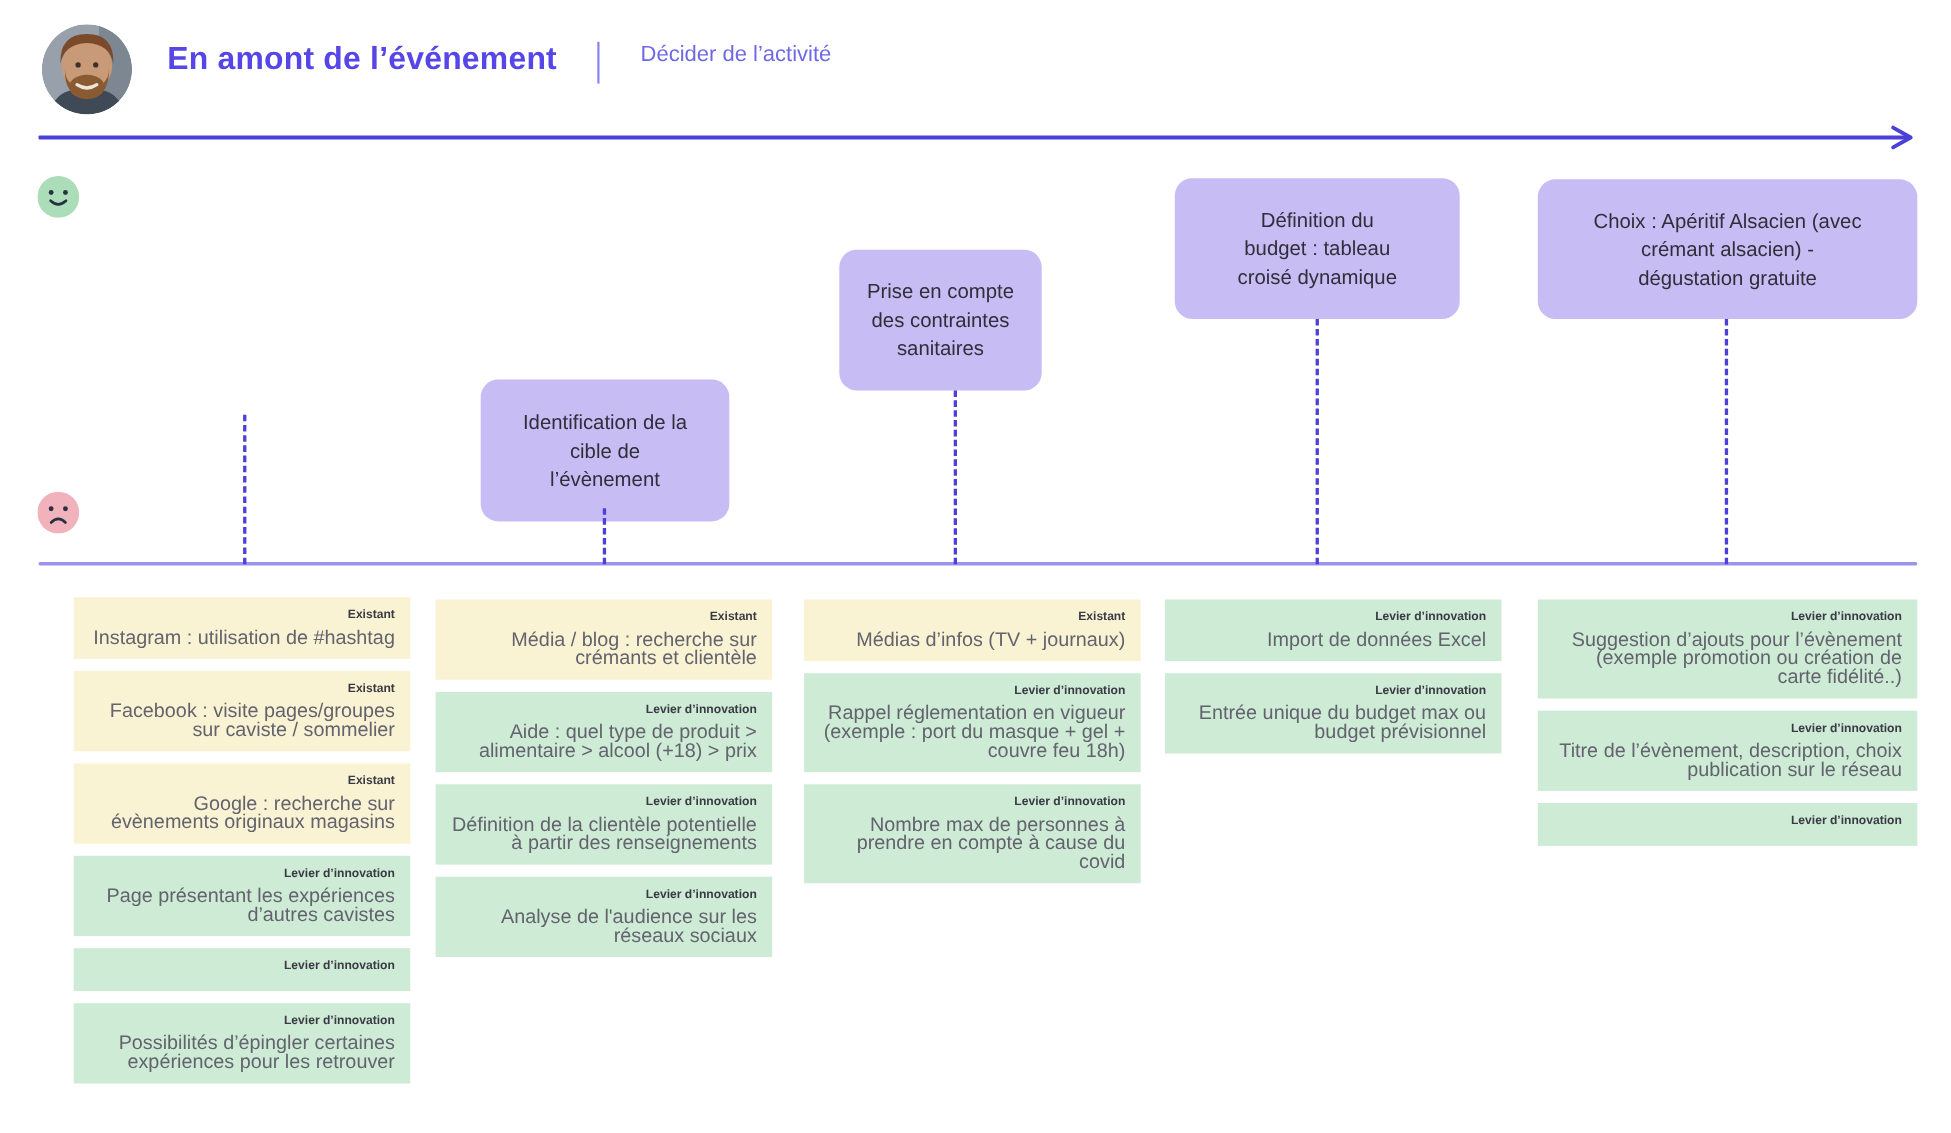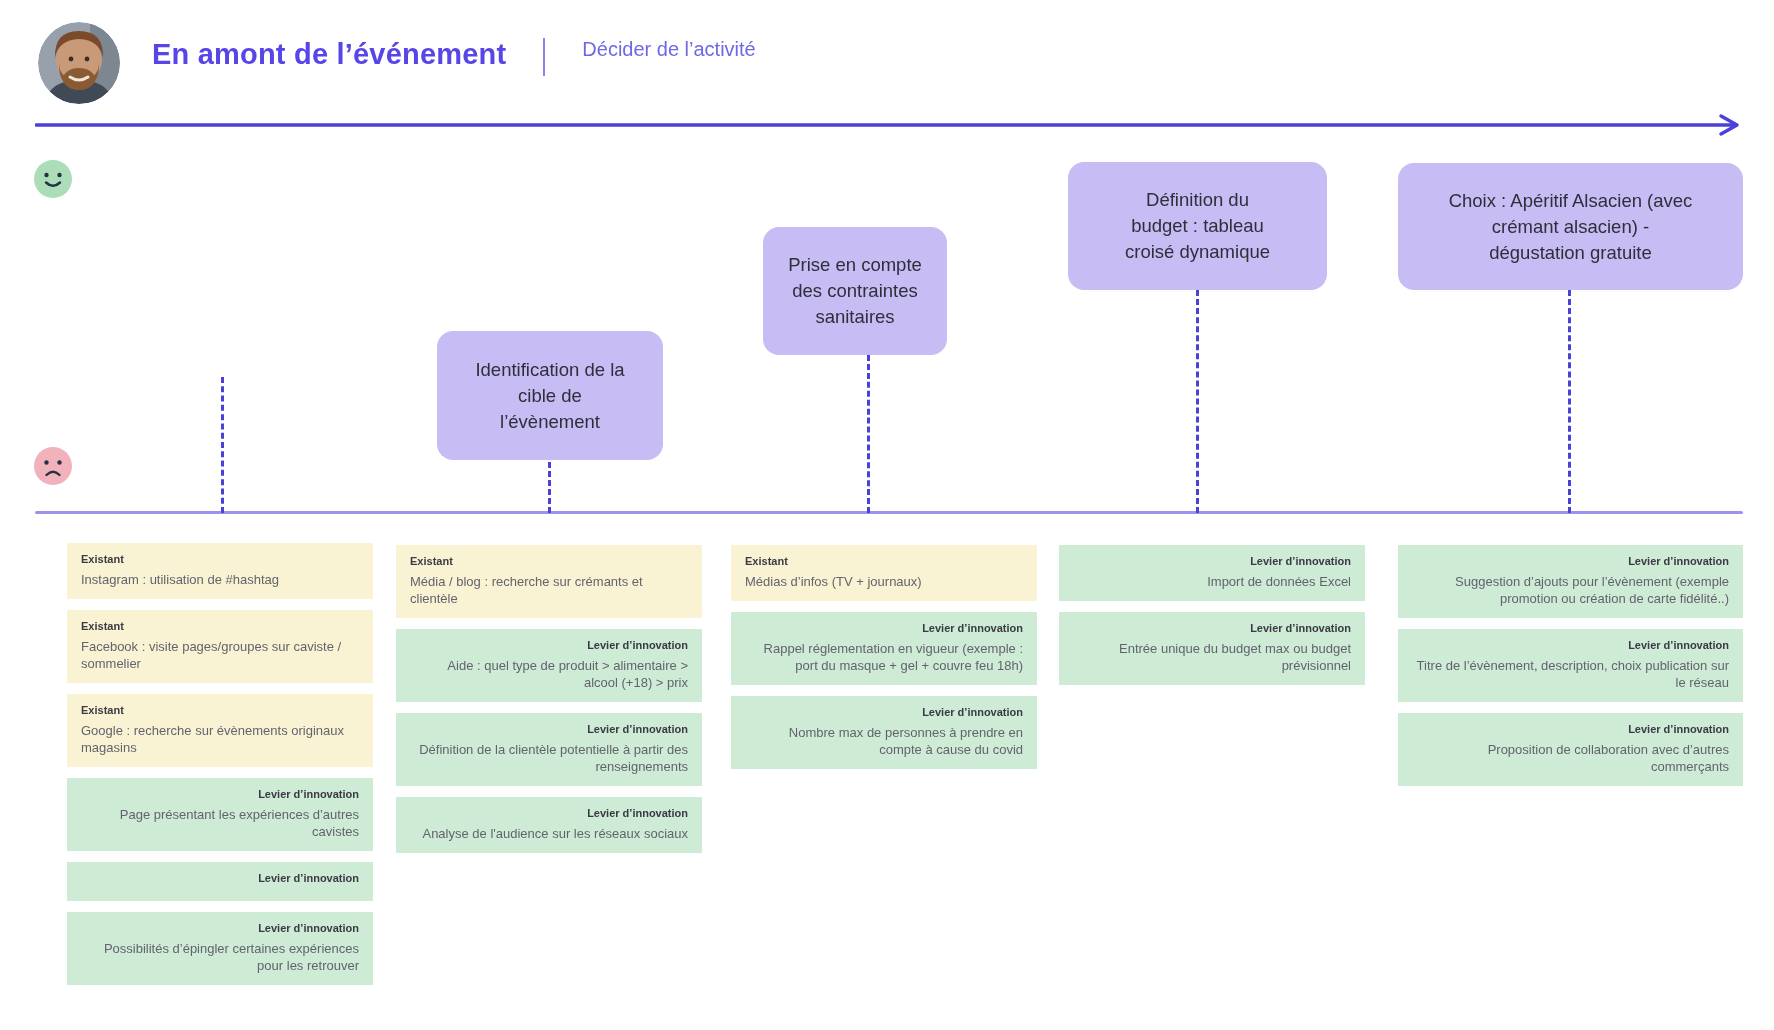--- a/index.html
+++ b/index.html
@@ -47,24 +47,24 @@
     font-size:18.5px;line-height:26px;
     display:flex;align-items:center;justify-content:center;
     text-align:center;white-space:pre-line;
     padding:10px 24px;
   }
   
   .connector{position:absolute;width:0;border-left:3px dashed var(--timeline-line,#4b41d9);}
   
   .column{position:absolute;display:flex;flex-direction:column;}
   .card{width:100%;padding:10px 14px 11px 14px;margin-bottom:11px;}
-  .card.existant{background:var(--existant-bg,#faf3d3);}
+  .card.existant{background:var(--existant-bg,#faf3d3);text-align:right;}
   .card.levier{background:var(--levier-bg,#ceebd6);text-align:right;}
   .card-label{font-size:11px;font-weight:bold;color:var(--label-text,#3a3a44);margin-bottom:6px;}
-  .card-text{font-size:13px;line-height:17px;color:var(--body-text,#63636e);}
+  .card-text{font-size:18px;line-height:17px;color:var(--body-text,#63636e);}
 </style>
 </head>
 <body>
 
 <div class="canvas">
 
   <div class="avatar">
     <svg width="82" height="82" viewBox="0 0 82 82">
       <defs>
           <clipPath id="ac">
@@ -109,21 +109,21 @@
     <svg width="38" height="38" viewBox="0 0 38 38">
       <circle cx="19" cy="19" r="19" fill="var(--sad,#f1b2bb)"></circle>
       <circle cx="12.5" cy="15.5" r="2.2" fill="#253043"></circle>
       <circle cx="25.5" cy="15.5" r="2.2" fill="#253043"></circle>
       <path d="M12.5 28 Q19 21.5 25.5 28" stroke="#253043" stroke-width="2.4" fill="none" stroke-linecap="round"></path>
     </svg>
   </div>
 
   <div class="ground-line"></div>
 
-  <div class="bubble" style="left:437px;top:331px;width:226px;height:129px;">Identification de la
+  <div class="bubble" style="left:437px;top:345px;width:226px;height:129px;">Identification de la
 cible de
 l’évènement</div>
   <div class="bubble" style="left:763px;top:227px;width:184px;height:128px;">Prise en compte
 des contraintes
 sanitaires</div>
   <div class="bubble" style="left:1068px;top:162px;width:259px;height:128px;">Définition du
 budget : tableau
 croisé dynamique</div>
   <div class="bubble" style="left:1398px;top:163px;width:345px;height:127px;">Choix : Apéritif Alsacien (avec
 crémant alsacien) -
@@ -206,17 +206,16 @@
       <div class="card levier">
         <div class="card-label">Levier d’innovation</div>
         <div class="card-text">Suggestion d’ajouts pour l’évènement (exemple promotion ou création de carte fidélité..)</div>
       </div>
       <div class="card levier">
         <div class="card-label">Levier d’innovation</div>
         <div class="card-text">Titre de l’évènement, description, choix publication sur le réseau</div>
       </div>
       <div class="card levier">
         <div class="card-label">Levier d’innovation</div>
-        <div class="card-text">Proposition de collaboration avec d’autres commerçants</div>
       </div>
     </div>
 
 </div>
 
 </body></html>

